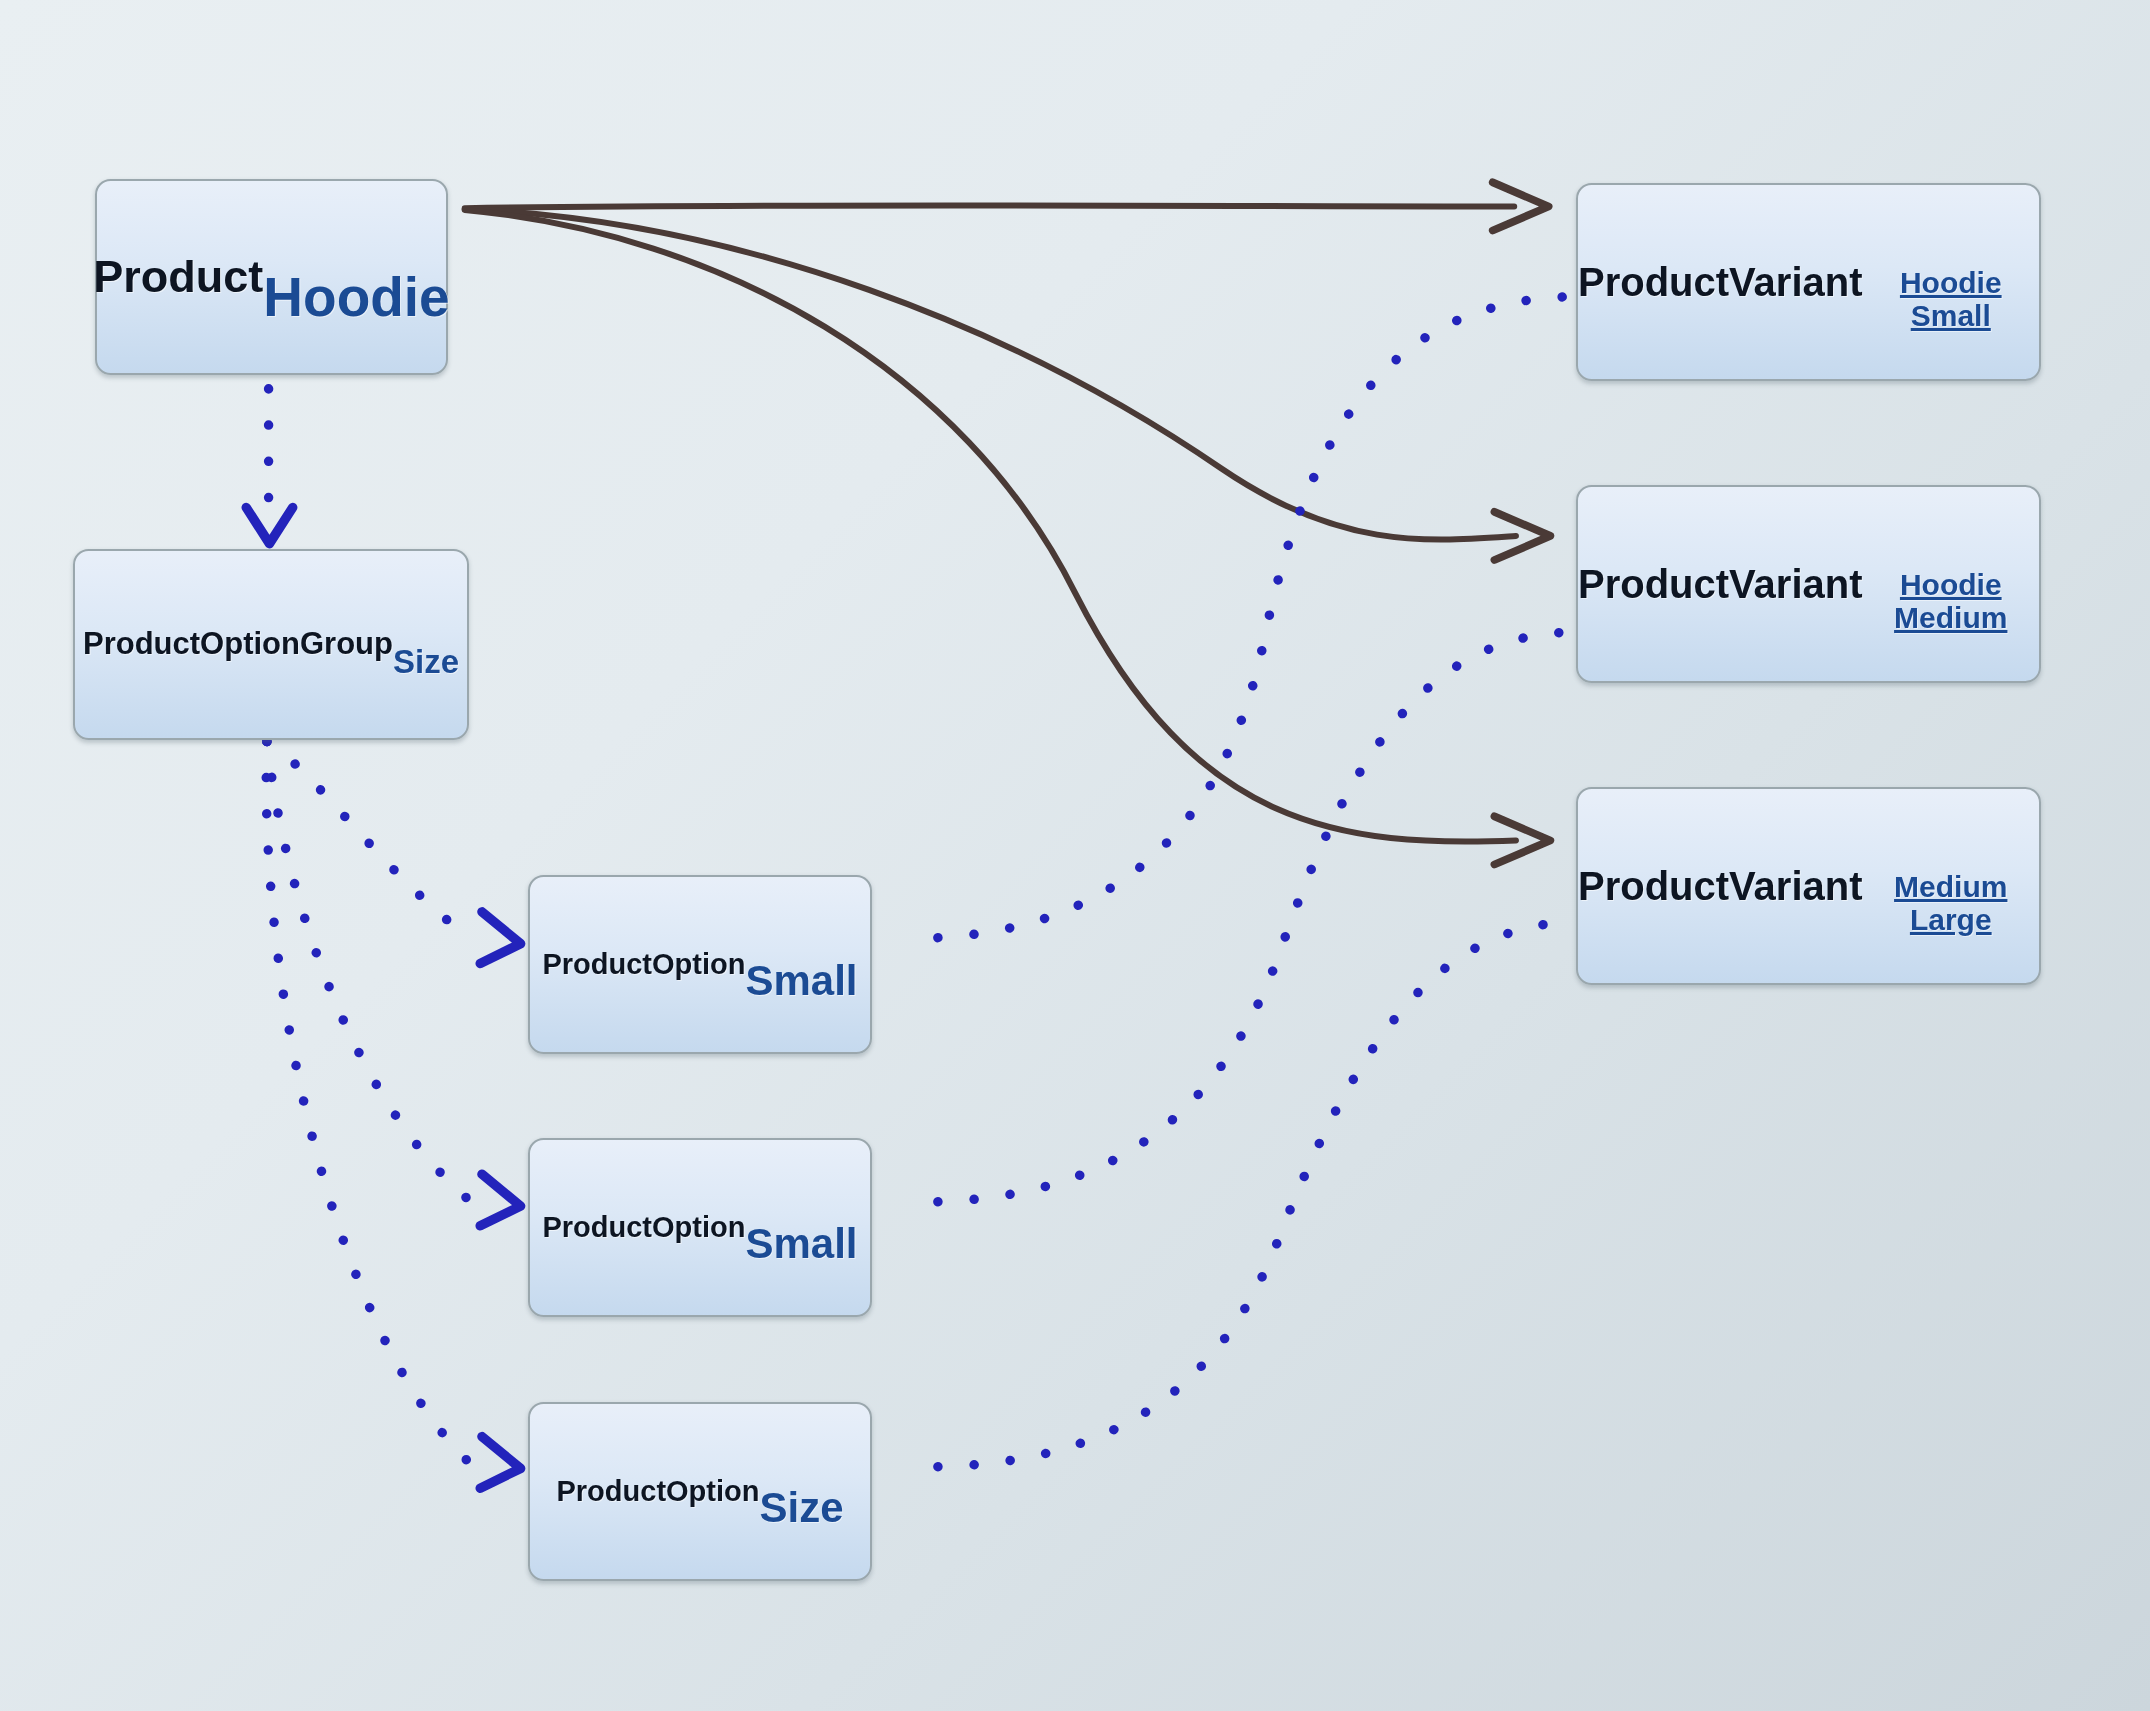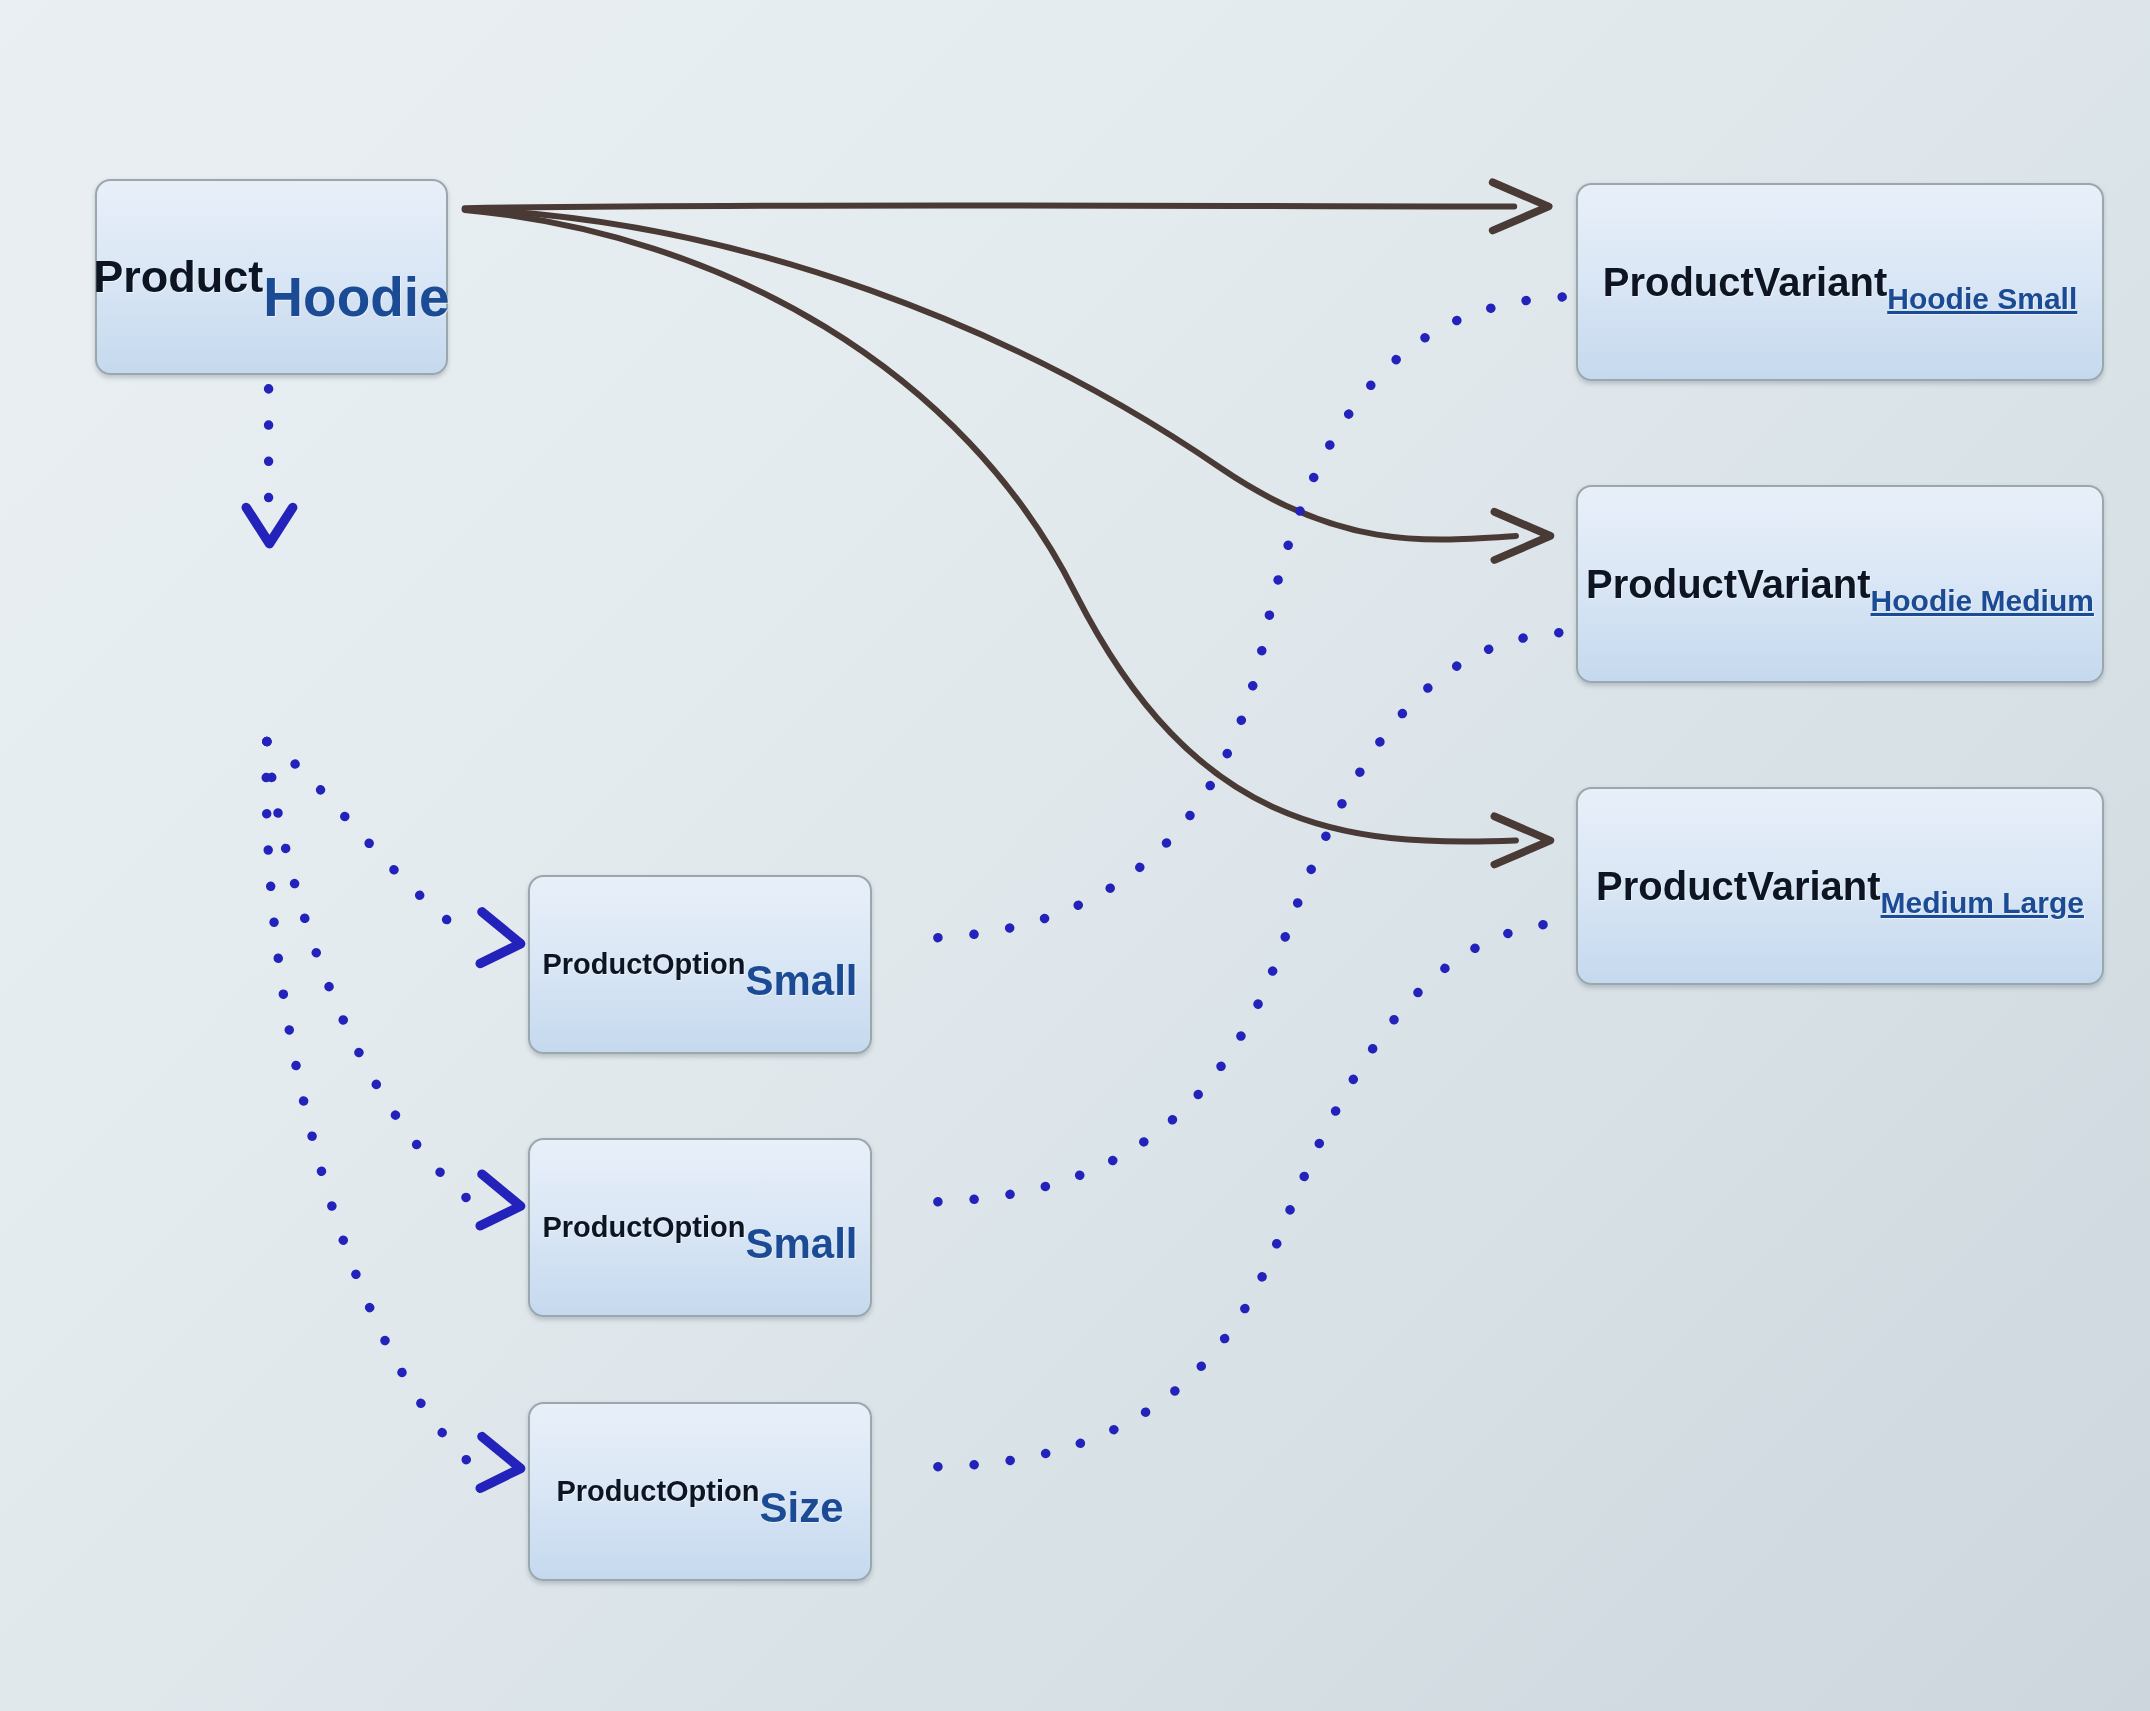--- a/index.html
+++ b/index.html
@@ -65,21 +65,21 @@
 
   
   .node-option { left: 528px; width: 344px; height: 179px; }
   .node-option .type { font-size: 29px; }
   .node-option .val  { font-size: 42px; margin-top: 34px; }
   #node-opt-0 { top: 875px; }
   #node-opt-1 { top: 1138px; }
   #node-opt-2 { top: 1402px; }
 
   
-  .node-variant { left: 1576px; width: 528px; height: 198px; }
+  .node-variant { left: 1576px; width: 465px; height: 198px; }
   .node-variant .type { font-size: 40px; }
   .node-variant .val  { font-size: 30px; margin-top: 33px; text-decoration: underline; }
   #node-var-0 { top: 183px; }
   #node-var-1 { top: 485px; }
   #node-var-2 { top: 787px; }
 
   .solid-edge {
     fill: none;
     stroke: #4a3a36;
     stroke-width: 7;
@@ -160,20 +160,24 @@
     <g>
       <path class="dotted-edge" d="M 1090 1705 C 1290 1700, 1420 1620, 1490 1430 C 1590 1175, 1690 1080, 1820 1072"></path>
     </g>
   </svg>
 
   <div class="node" id="node-product">
     <div class="type">Product</div>
     <div class="val">Hoodie</div>
   </div>
 
+  <div class="node" id="node-pog">
+    <div class="type">ProductOptionGroup</div>
+    <div class="val">Size</div>
+  </div>
 
   <div class="node node-option" id="node-opt-0">
     <div class="type">ProductOption</div>
     <div class="val">Small</div>
   </div>
   <div class="node node-option" id="node-opt-1">
     <div class="type">ProductOption</div>
     <div class="val">Small</div>
   </div>
   <div class="node node-option" id="node-opt-2">

